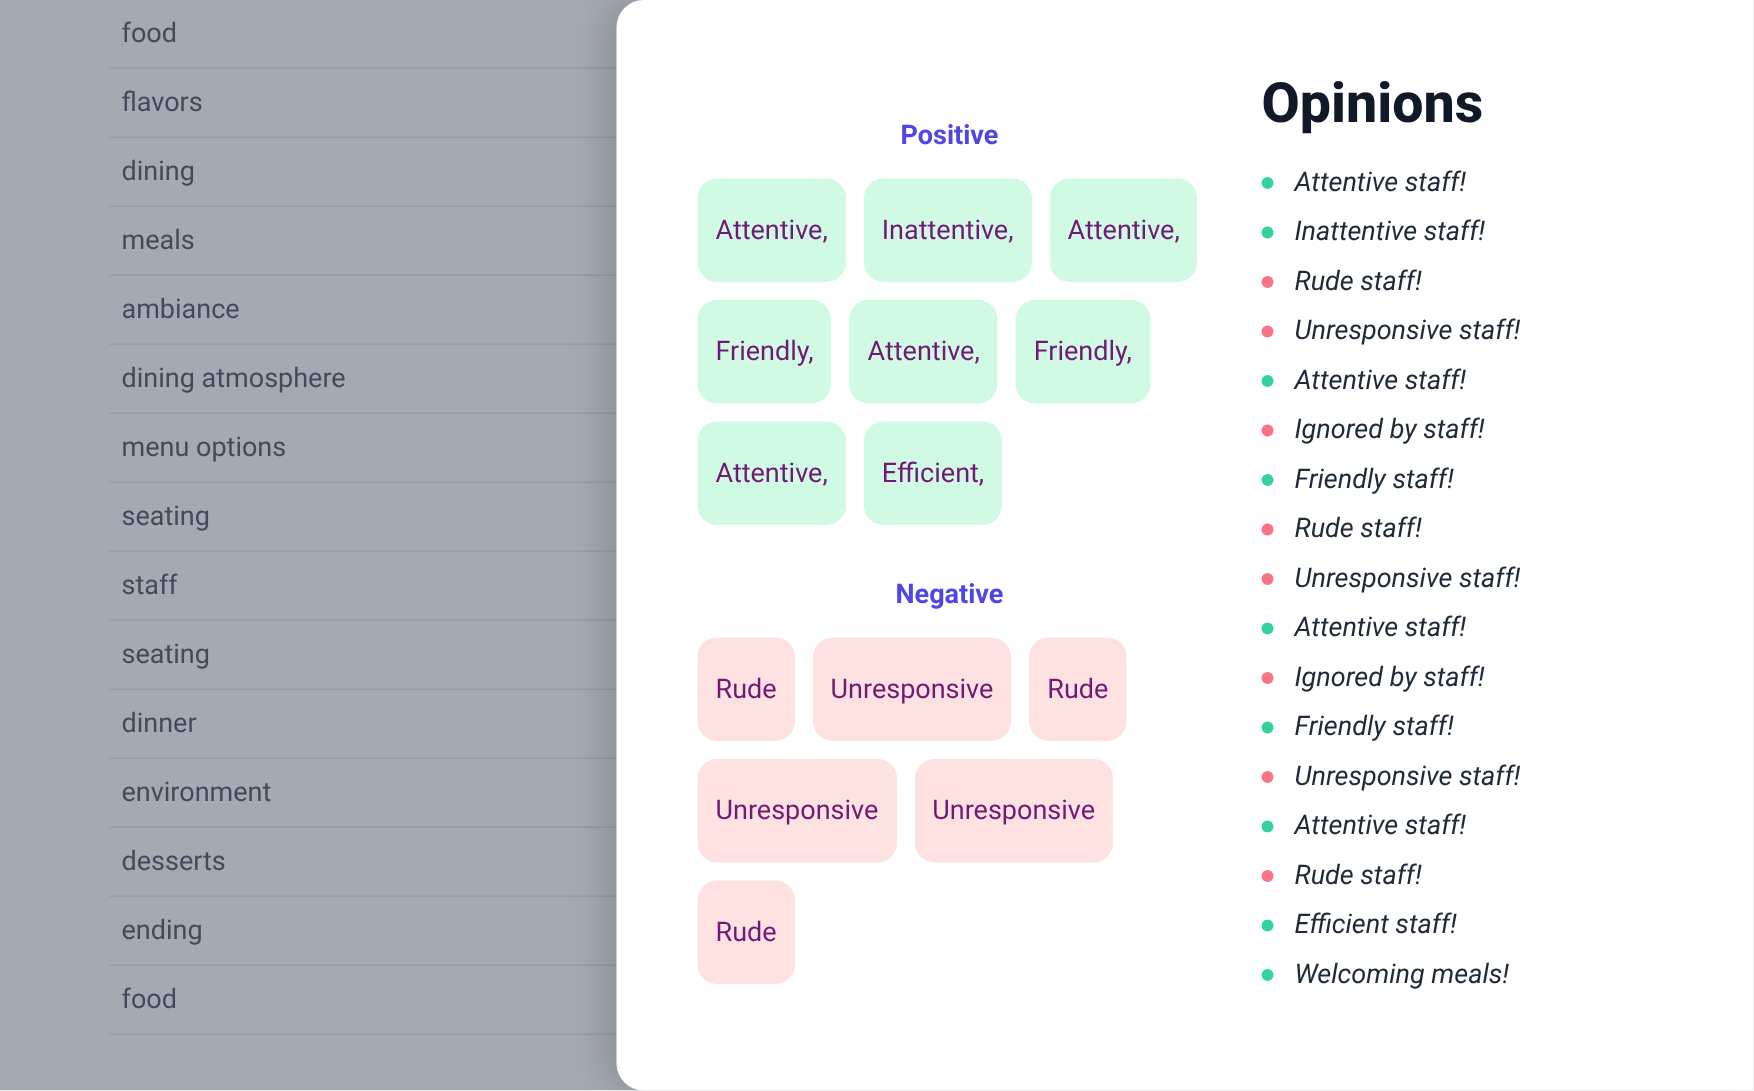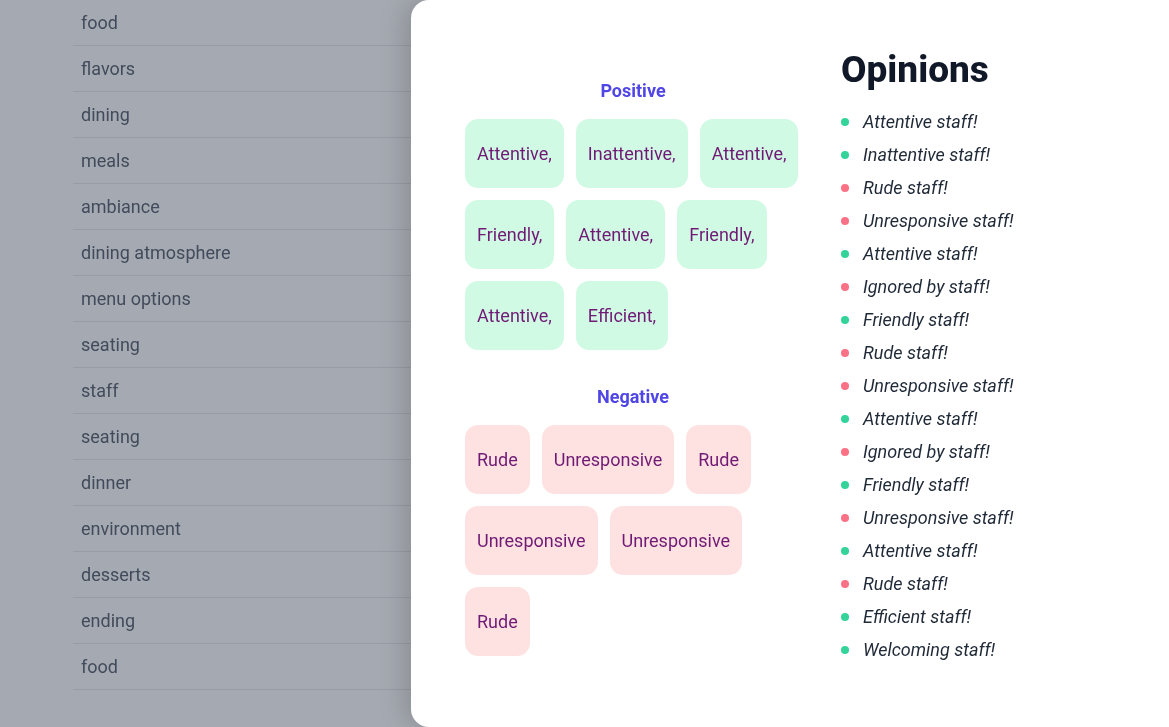--- a/index.html
+++ b/index.html
@@ -269,17 +269,17 @@
         <li class="op-item">
           <span class="dot neg"></span>
           <span>Rude staff!</span>
         </li>
         <li class="op-item">
           <span class="dot pos"></span>
           <span>Efficient staff!</span>
         </li>
         <li class="op-item">
           <span class="dot pos"></span>
-          <span>Welcoming staff!</span>
+          <span>Welcoming meals!</span>
         </li>
       </ul>
   </div>
 </div>
 
 </body></html>

